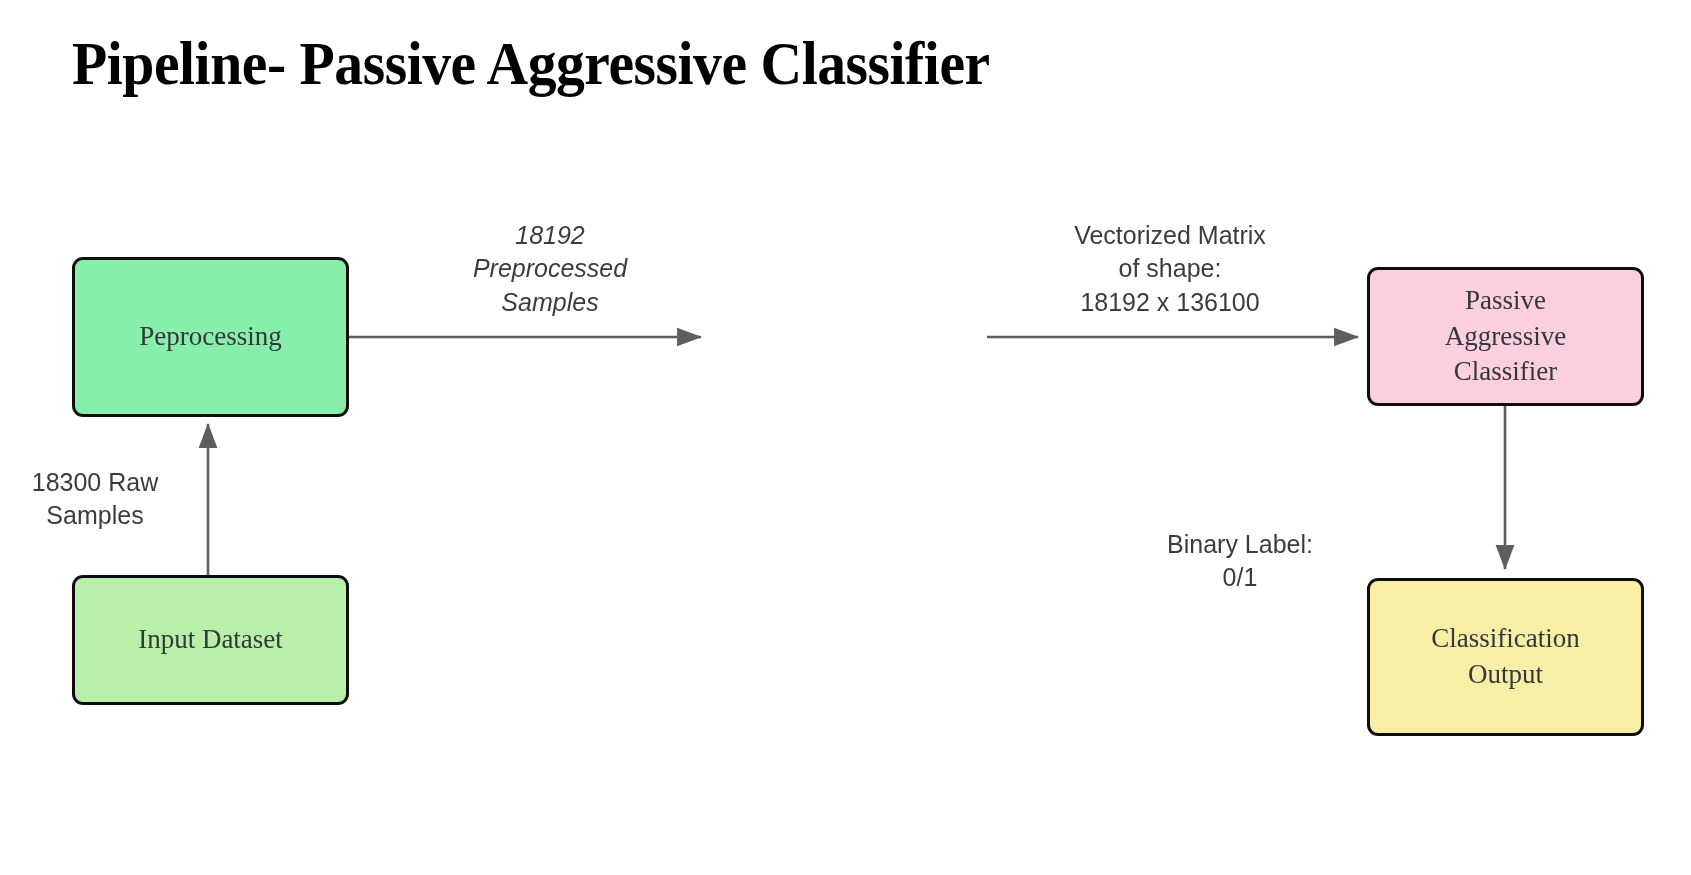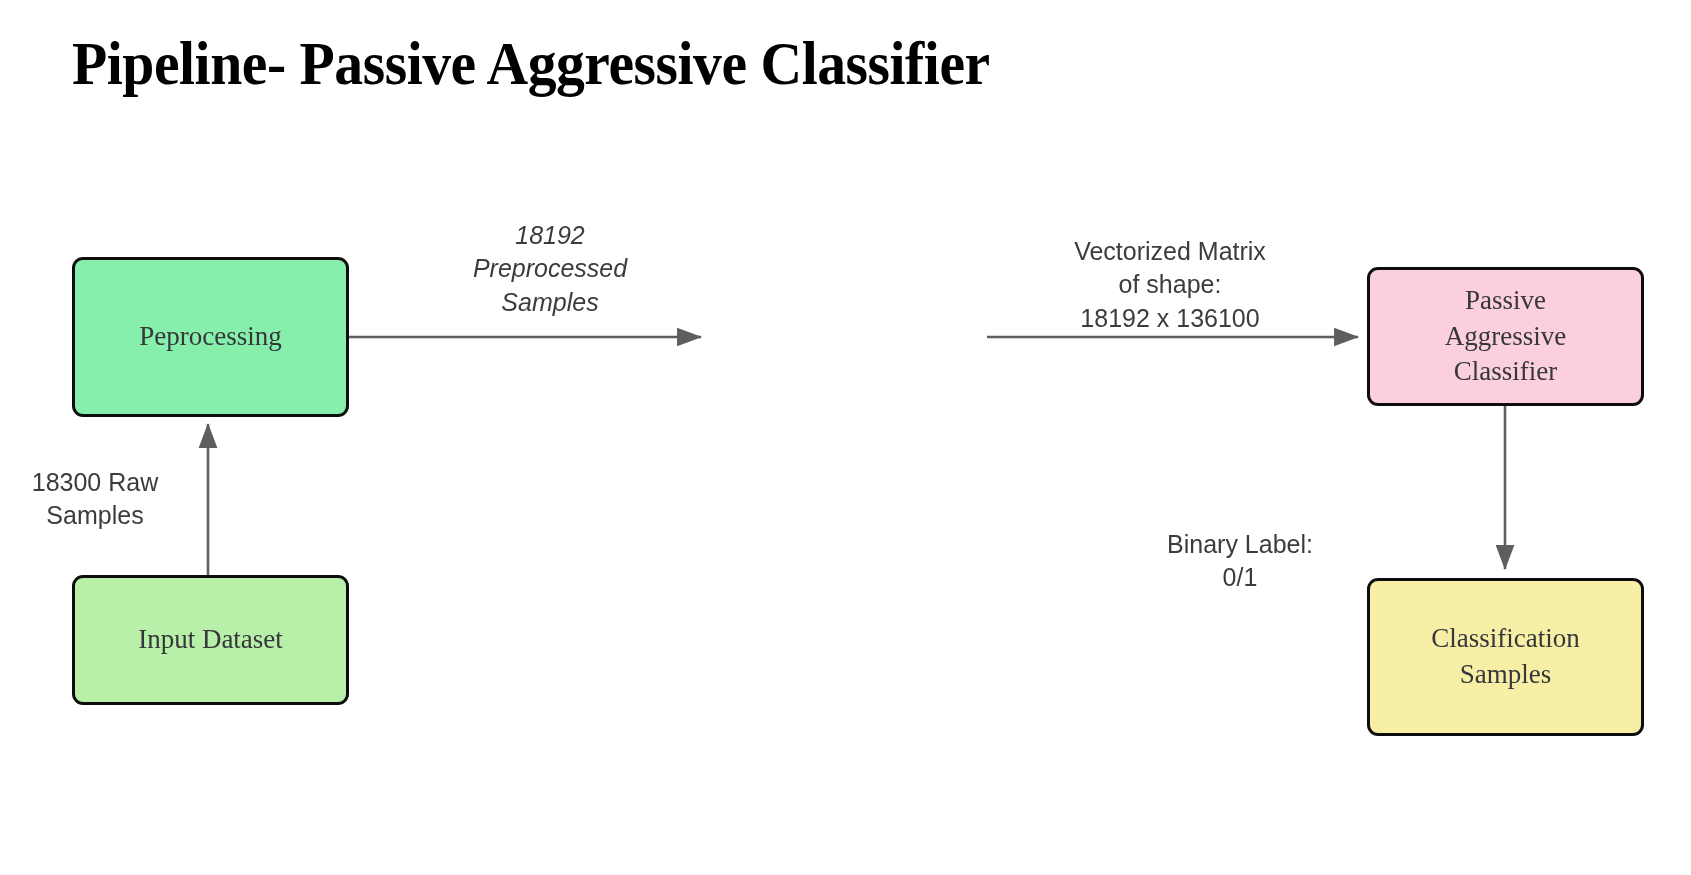--- a/index.html
+++ b/index.html
@@ -86,21 +86,21 @@
     font-size: 25px;
     line-height: 1.33;
     color: #3c3c3c;
     text-align: center;
     white-space: pre-line;
   }
   #label-preprocessed {
     left: 400px; top: 219px; width: 300px; font-style: italic;
   }
   #label-vectorized {
-    left: 1000px; top: 219px; width: 340px; margin-top: 16px;
+    left: 1000px; top: 219px; width: 340px;
   }
   #label-raw-samples {
     left: 0px; top: 466px; width: 190px;
     text-align: center;
   }
   #label-binary {
     left: 1110px; top: 528px; width: 260px;
     text-align: center;
   }
 </style>
@@ -138,21 +138,21 @@
   <div class="node" id="node-preprocessing" style="background: #86efac; border-color: rgb(13, 13, 13); color: rgb(53, 55, 58);">Peprocessing</div>
 
 
   <div class="node" id="node-classifier" style="white-space: pre-line; background: rgb(251, 207, 221); border-color: rgb(13, 13, 13); color: rgb(53, 55, 58);">Passive
 Aggressive
 Classifier</div>
 
   <div class="node" id="node-input-dataset" style="background: rgb(185, 240, 169); border-color: rgb(13, 13, 13); color: rgb(53, 55, 58);">Input Dataset</div>
 
   <div class="node" id="node-output" style="white-space: pre-line; background: rgb(248, 239, 167); border-color: rgb(13, 13, 13); color: rgb(53, 55, 58);">Classification
-Samples</div>
+Output</div>
 
   <div class="edge-label" id="label-raw-samples" style="color: rgb(60, 60, 60);">18300 Raw
 Samples</div>
 
   <div class="edge-label" id="label-preprocessed" style="color: rgb(60, 60, 60);">18192
 Preprocessed
 Samples</div>
 
   <div class="edge-label" id="label-vectorized" style="color: rgb(60, 60, 60);">Vectorized Matrix
 of shape:

